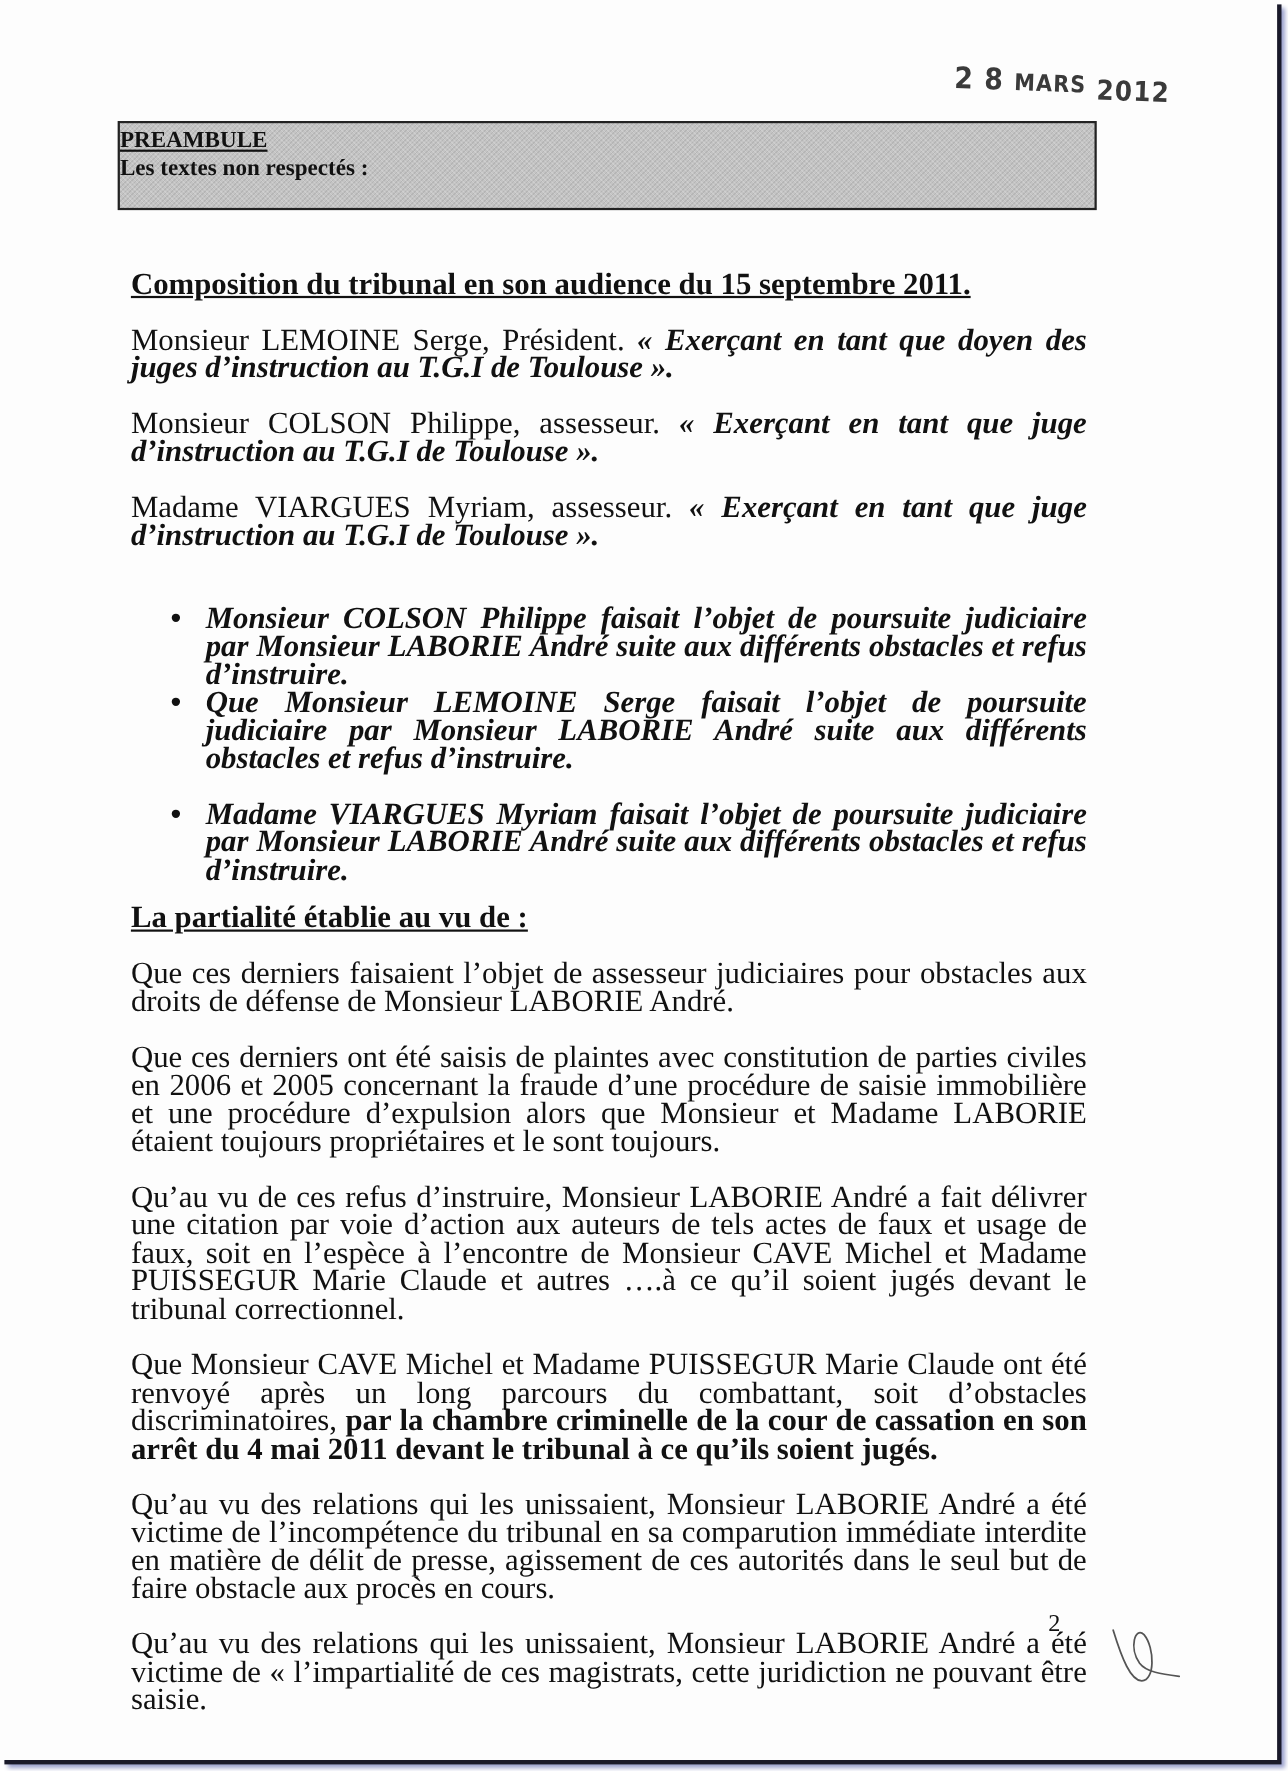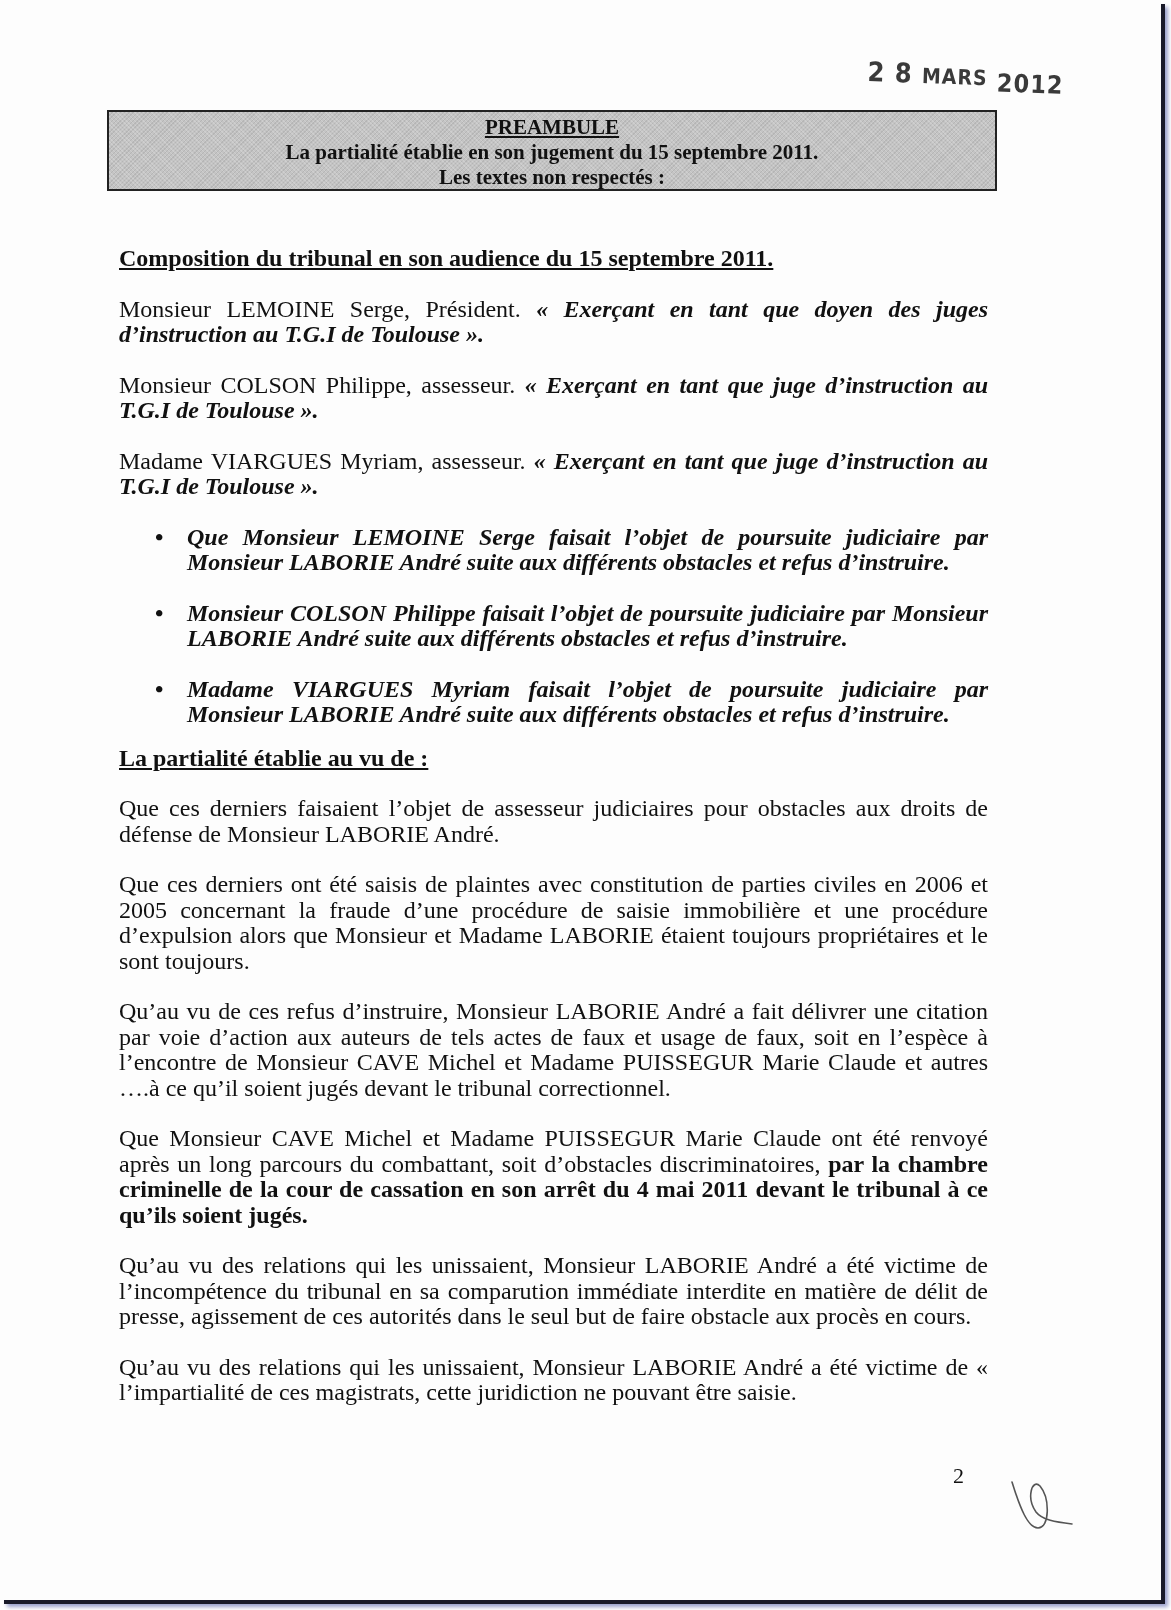--- a/index.html
+++ b/index.html
@@ -28,31 +28,30 @@
   .stamp .mars { font-size: 21px; }
   .stamp .year { font-size: 25px; position: relative; top: 6px; }
   .banner {
     position: absolute; left: 107px; top: 110px;
     width: 890px; height: 81px;
     border: 2px solid #222;
     background-color: #c4c4c4;
     background-image:
       repeating-linear-gradient(45deg, rgba(255,255,255,0.18) 0 1px, transparent 1px 3px),
       repeating-linear-gradient(-45deg, rgba(0,0,0,0.08) 0 1px, transparent 1px 3px);
-    text-align: center;
     font-weight: bold;
     font-size: 21px;
     line-height: 25px;
     padding-top: 3px;
     box-sizing: border-box;
   }
   .banner .title { text-decoration: underline; }
   .content {
     position: absolute; left: 119px; top: 246px; width: 869px;
-    font-size: 24px; line-height: 25.5px;
+    font-size: 28px; line-height: 25.5px;
   }
   .content p { margin: 0; text-align: justify; }
   .heading { font-weight: bold; text-decoration: underline; }
   .bi { font-weight: bold; font-style: italic; }
   .b { font-weight: bold; }
   .gap-lg { height: 25px; }
   .bullets { margin: 0; padding: 0; list-style: none; }
   .bullets li {
     position: relative; padding-left: 68px; margin: 0;
     text-align: justify;
@@ -76,21 +75,20 @@
 <div class="page">
 
   <div class="stamp">
     <span>2 8</span>
     <span class="mars">MARS</span>
     <span class="year">2012</span>
   </div>
 
   <div class="banner">
     <div class="title">PREAMBULE</div>
-    <div>La partialité établie en son jugement du 15 septembre 2011.</div>
     <div>Les textes non respectés :</div>
   </div>
 
   <div class="content">
     <p class="heading">Composition du tribunal en son audience du 15 septembre 2011.</p>
     <div class="gap-lg"></div>
 
     <p>
       <span>Monsieur LEMOINE Serge, Président.</span>
       <span class="bi">« Exerçant en tant que doyen des juges d’instruction au T.G.I de Toulouse ».</span>
@@ -101,22 +99,22 @@
       <span class="bi">« Exerçant en tant que juge d’instruction au T.G.I de Toulouse ».</span>
     </p>
     <div class="gap-lg"></div>
     <p>
       <span>Madame VIARGUES Myriam, assesseur.</span>
       <span class="bi">« Exerçant en tant que juge d’instruction au T.G.I de Toulouse ».</span>
     </p>
     <div class="gap-lg"></div>
 
     <ul class="bullets">
+      <li style="margin-top:25px">Monsieur COLSON Philippe faisait l’objet de poursuite judiciaire par Monsieur LABORIE André suite aux différents obstacles et refus d’instruire.</li>
       <li>Que Monsieur LEMOINE Serge faisait l’objet de poursuite judiciaire par Monsieur LABORIE André suite aux différents obstacles et refus d’instruire.</li>
-      <li style="margin-top:25px">Monsieur COLSON Philippe faisait l’objet de poursuite judiciaire par Monsieur LABORIE André suite aux différents obstacles et refus d’instruire.</li>
       <li style="margin-top:25px">Madame VIARGUES Myriam faisait l’objet de poursuite judiciaire par Monsieur LABORIE André suite aux différents obstacles et refus d’instruire.</li>
     </ul>
     <div style="height:18px"></div>
 
     <p class="heading">La partialité établie au vu de :</p>
     <div class="gap-lg"></div>
 
     <p>Que ces derniers faisaient l’objet de assesseur judiciaires pour obstacles aux droits de défense de Monsieur LABORIE André.</p>
     <div class="gap-lg"></div>
     <p>Que ces derniers ont été saisis de plaintes avec constitution de parties civiles en 2006 et 2005 concernant la fraude d’une procédure de saisie immobilière et une procédure d’expulsion alors que Monsieur et Madame LABORIE étaient toujours propriétaires et le sont toujours.</p>

